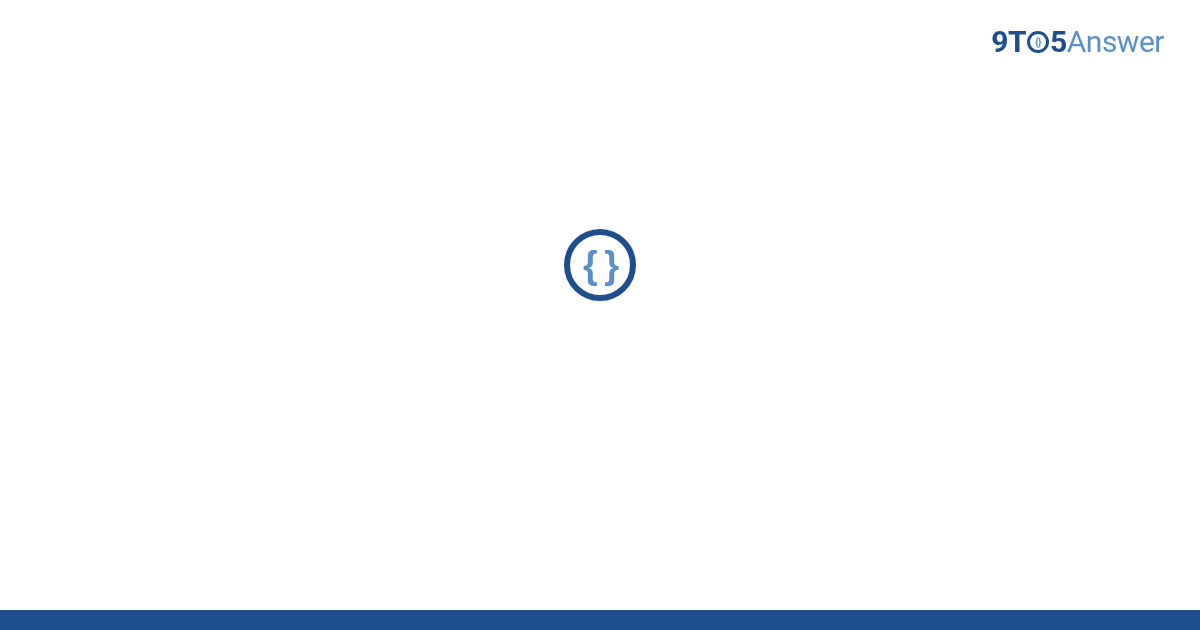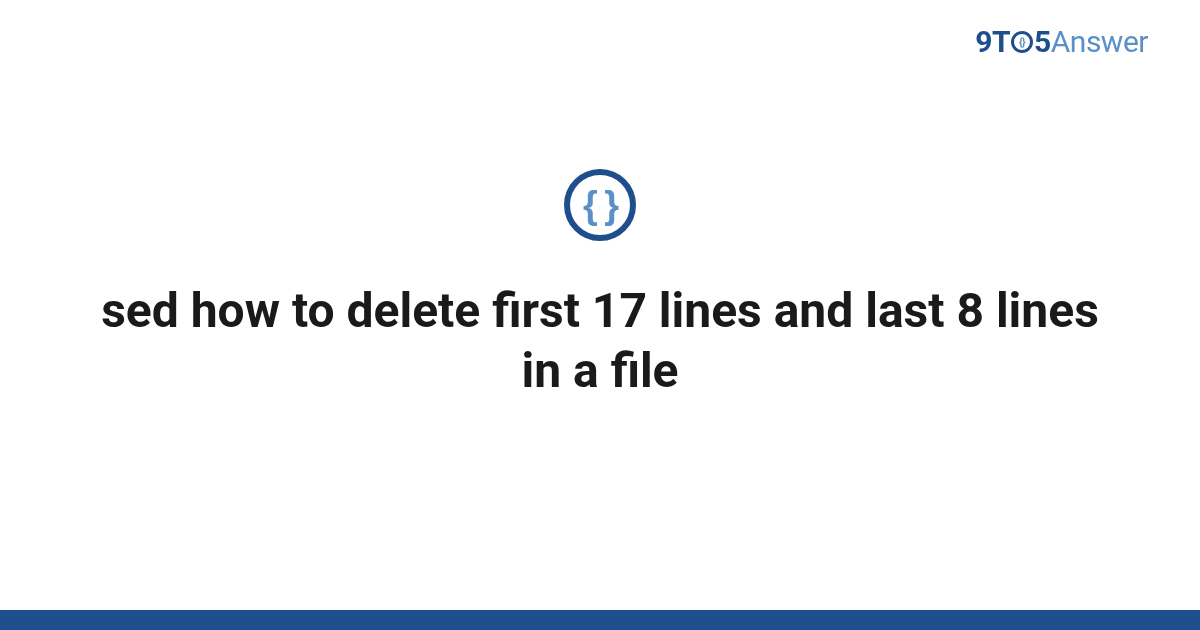--- a/index.html
+++ b/index.html
@@ -11,21 +11,21 @@
       width: 1200px;
       height: 630px;
       background: #ffffff;
       font-family: -apple-system, BlinkMacSystemFont, "Segoe UI", Roboto, Helvetica, Arial, sans-serif;
       position: relative;
       overflow: hidden;
     }
     .brand-logo {
       position: absolute;
       top: 24px;
-      right: 52px;
+      right: 36px;
       font-size: 30px;
       font-weight: 600;
       letter-spacing: -0.5px;
     }
     .brand-nine {
       color: #1e4e8c;
       font-weight: 700;
     }
     .brand-t {
       color: #1e4e8c;
@@ -114,16 +114,15 @@
 <div class="brand-logo">
   <span class="brand-nine">9</span><span class="brand-t">T</span><span class="brand-o-wrap">
       <span class="brand-o">{}</span>
     </span><span class="brand-five">5</span><span class="brand-answer">Answer</span>
 </div>
 
 <div class="content">
   <div class="code-icon-wrap">
     <span class="code-icon-braces">{ }</span>
   </div>
-  <h1 class="title">sed how to delete first 17 lines and last 8 lines in a file</h1>
 </div>
 
 <div class="bottom-bar"></div>
 
 </body></html>

